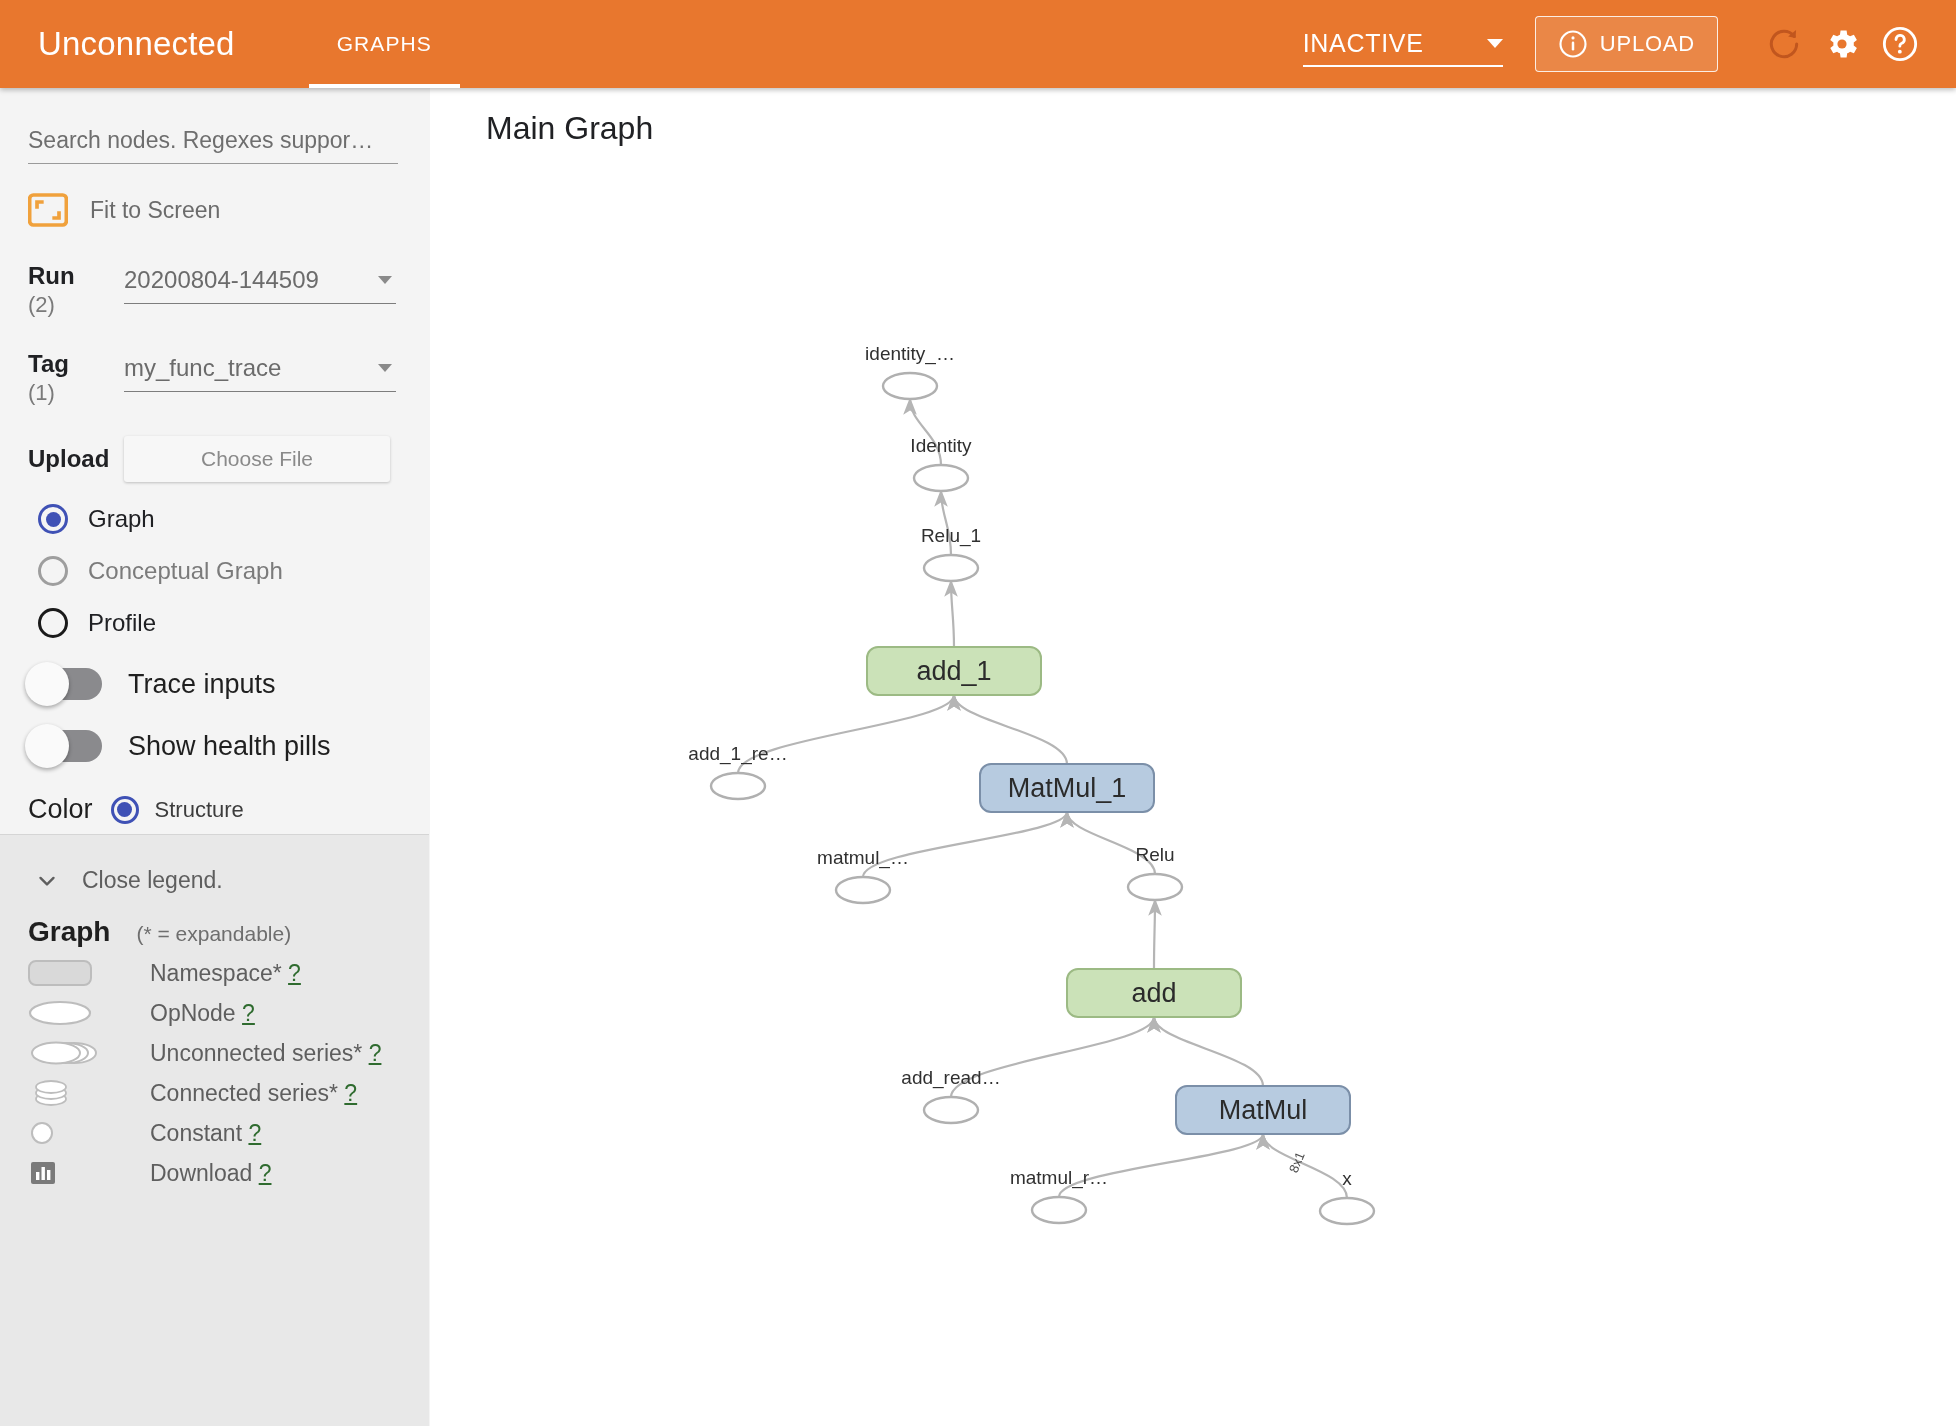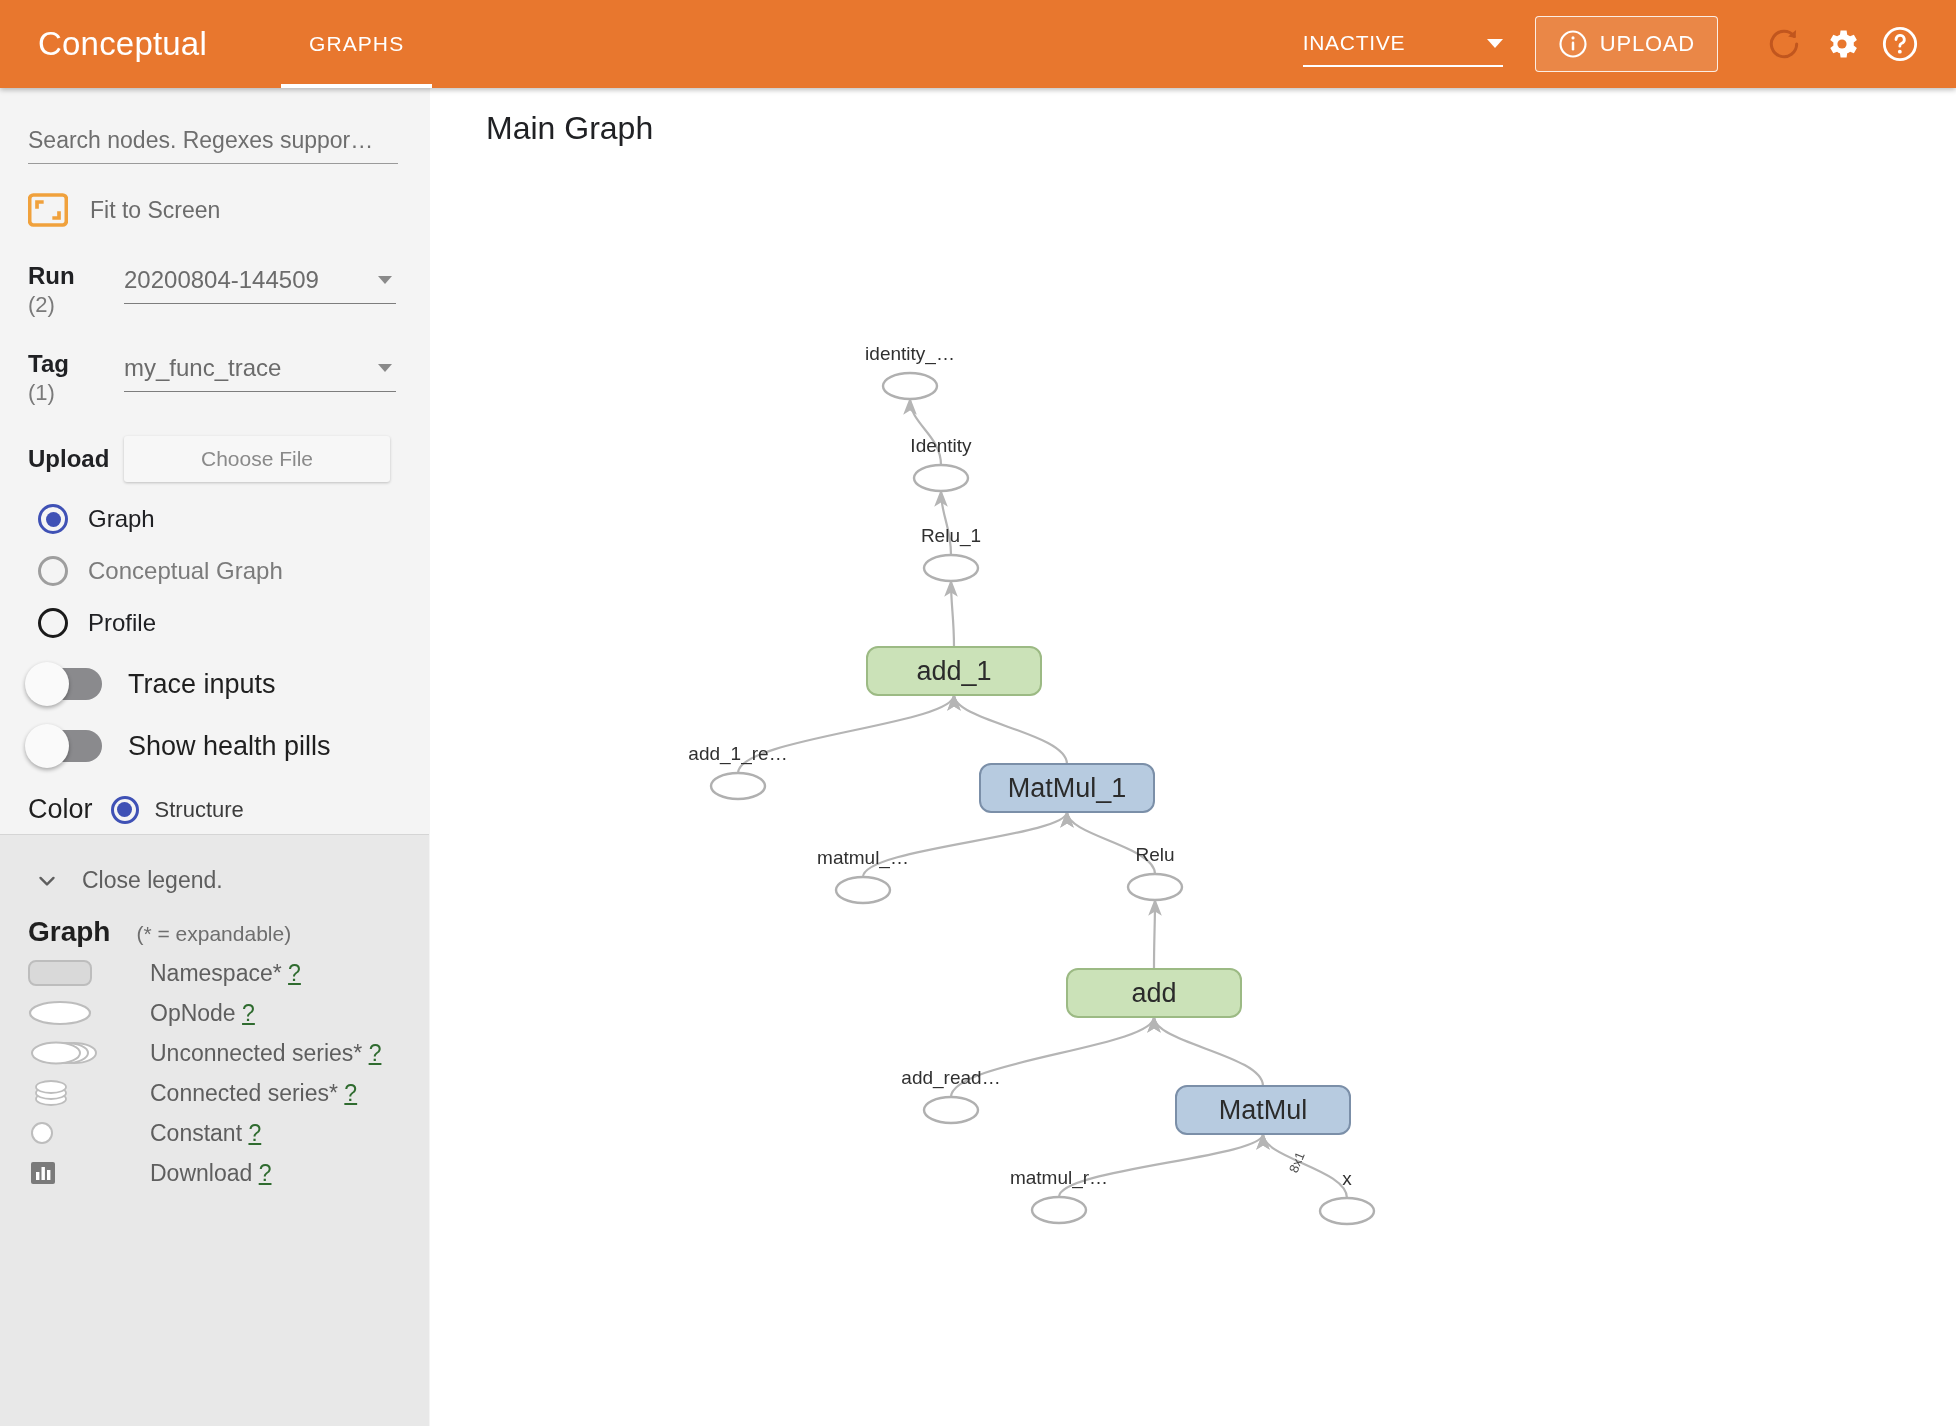--- a/index.html
+++ b/index.html
@@ -41,21 +41,21 @@
     margin-left: auto; display: flex; align-items: center;
     margin-right: 34px; gap: 0;
   }
   #run-select {
     display: flex; align-items: center; justify-content: space-between;
     width: 200px; height: 46px;
     border-bottom: 2px solid #ffffff;
     margin-right: 32px; cursor: pointer;
   }
   #run-select .sel-val {
-    color: #ffffff; font-size: 21px; letter-spacing: 0.7px;
+    color: #ffffff; font-size: 25px; letter-spacing: 0.7px;
   }
   .caret-down {
     width: 0; height: 0;
     border-left: 8px solid transparent;
     border-right: 8px solid transparent;
     border-top: 9px solid #ffffff;
   }
   #upload-btn {
     display: flex; align-items: center; gap: 12px;
     height: 56px; padding: 0 22px;
@@ -206,21 +206,21 @@
   #graph-title {
     position: absolute; left: 56px; top: 22px;
     font-size: 32px; color: #202124; text-align: center;
   }
   #graph-svg { position: absolute; left: 0; top: 0; }
 </style>
 </head>
 <body>
 
 <div id="header">
-  <div id="brand">Conceptual</div>
+  <div id="brand">Unconnected</div>
 
   <div id="nav-tabs">
     <div class="nav-tab active">GRAPHS</div>
   </div>
 
   <div id="header-right">
 
     <div id="run-select">
       <span class="sel-val">INACTIVE</span>
       <span class="caret-down"></span>

